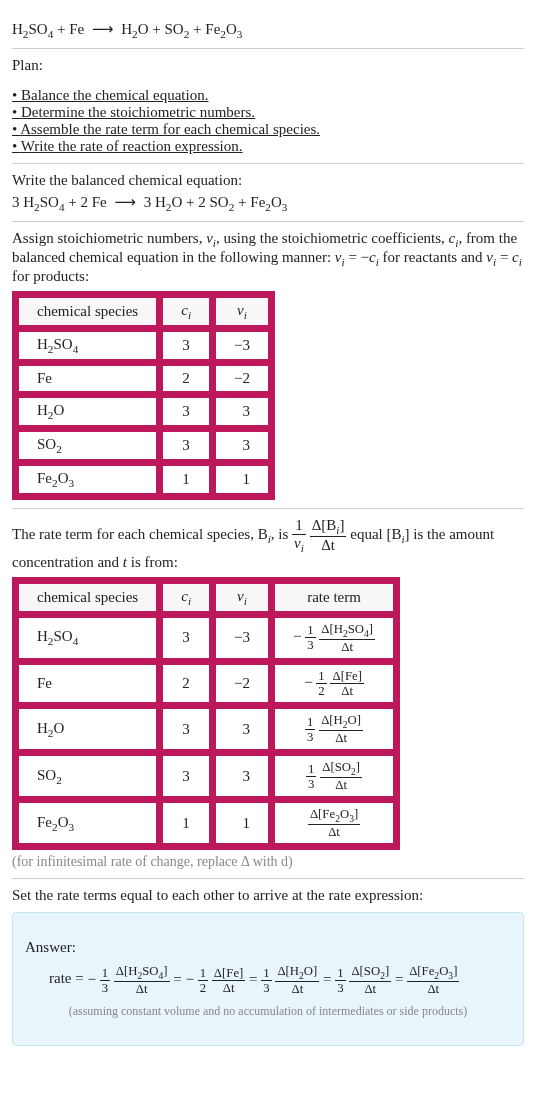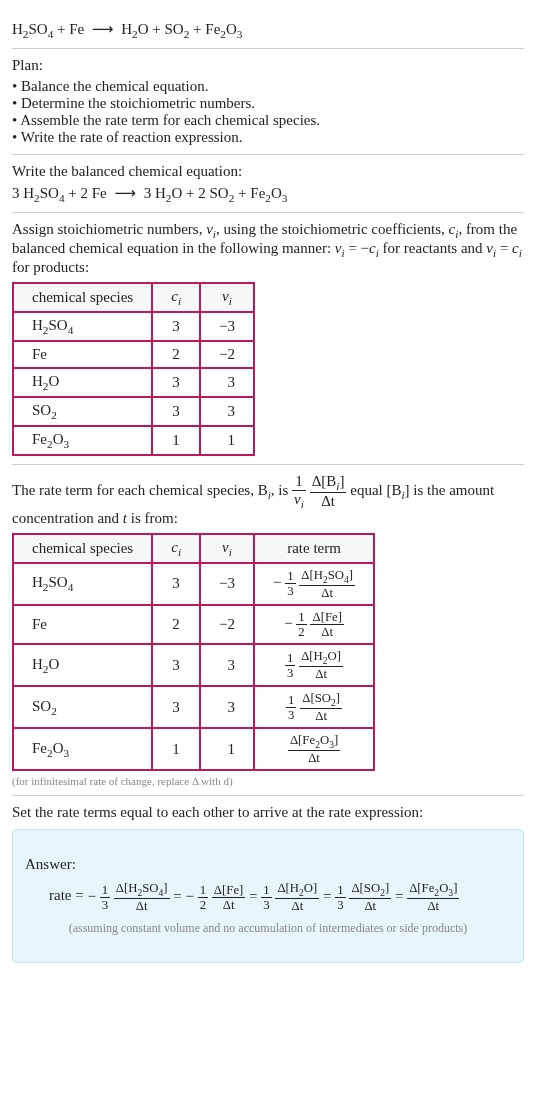--- a/index.html
+++ b/index.html
@@ -30,31 +30,32 @@
     sub {
       font-size: 0.75em;
       vertical-align: sub;
     }
     .arrow {
       display: inline-block;
       margin: 0 4px;
     }
     ul.plan {
       list-style: none;
-      margin-top: 4px;
+      margin-top: 13px;
+      text-decoration: underline;
     }
     ul.plan li::before {
       content: "• ";
     }
     table {
       border-collapse: collapse;
       margin-top: 6px;
     }
     th, td {
-      border: 2px solid #be185d;
+      border: 7px solid #be185d;
       padding: 4px 18px;
       text-align: left;
       font-weight: normal;
     }
     th {
       background: #f7f7f7;
     }
     td.center, th.center {
       text-align: center;
     }
@@ -77,21 +78,21 @@
       display: block;
       padding: 0 2px;
     }
     .frac-lg {
       font-size: 1em;
     }
     .rate-row {
       white-space: nowrap;
     }
     .footnote {
-      font-size: 11px;
+      font-size: 14px;
       color: #888;
       margin-top: 4px;
     }
     .answer-box {
       background: #e8f5fb;
       border: 1px solid #c7e5f2;
       border-radius: 4px;
       padding: 26px 12px;
       margin-top: 8px;
     }

